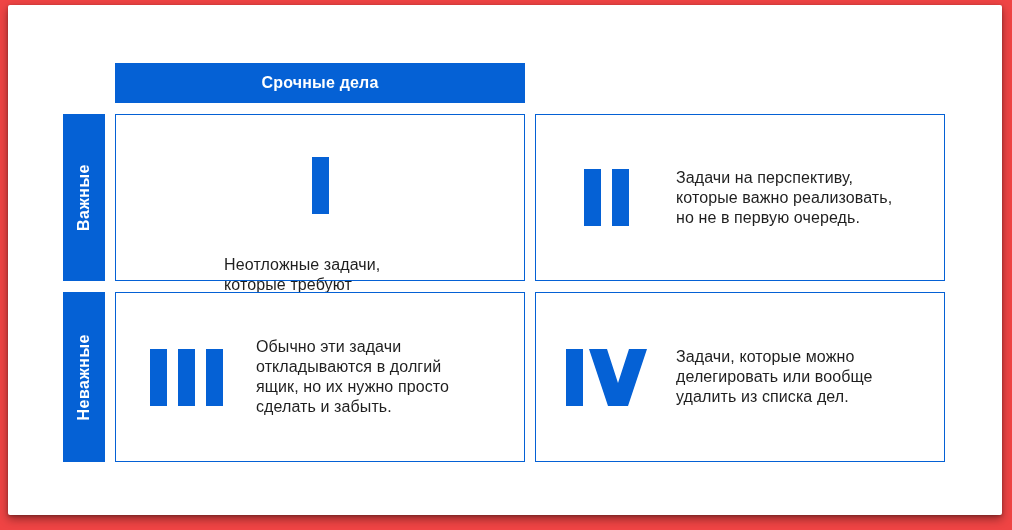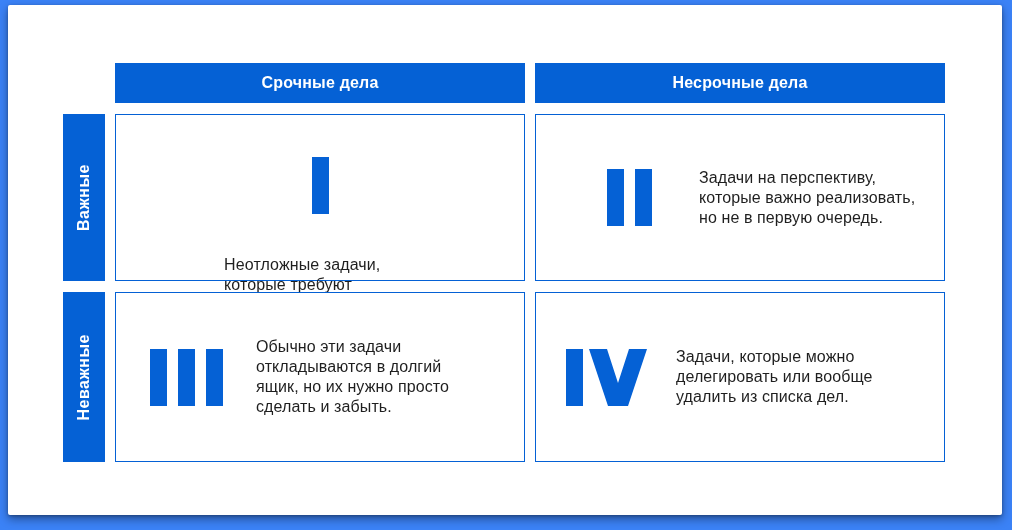--- a/index.html
+++ b/index.html
@@ -1,20 +1,20 @@
 <!DOCTYPE html>
 <html style="--blue: #0561d5;"><head>
 <meta charset="utf-8">
 <style>
   html, body { margin: 0; padding: 0; background: #ffffff; }
   .stage {
     position: relative;
     width: 1012px;
     height: 530px;
-    background: #3b82f6;
+    background: #ef4444;
     overflow: hidden;
     font-family: "Liberation Sans", sans-serif;
   }
   .page-card {
     position: absolute;
     left: 8px; top: 5px;
     width: 994px; height: 510px;
     background: #ffffff;
     border-radius: 2px;
     box-shadow: 0 4px 10px rgba(0,0,0,0.40), 0 1px 3px rgba(0,0,0,0.25);
@@ -57,21 +57,21 @@
     letter-spacing: 0.5px;
     white-space: nowrap;
   }
   .quadrant {
     background: #ffffff;
     border: 1px solid var(--blue, #0561d5);
     display: flex;
     align-items: center;
   }
   .q1 { grid-column: 2; grid-row: 2; flex-direction: column; }
-  .q2 { grid-column: 3; grid-row: 2; padding-left: 23px; }
+  .q2 { grid-column: 3; grid-row: 2; }
   .q3 { grid-column: 2; grid-row: 3; }
   .q4 { grid-column: 3; grid-row: 3; }
   .numeral {
     width: 140px;
     flex: 0 0 140px;
     display: flex;
     align-items: center;
     justify-content: center;
     gap: 11px;
   }
@@ -99,23 +99,20 @@
 </style>
 </head>
 <body>
 
 <div class="stage">
   <div class="page-card">
     <div class="matrix-grid">
 
       <div class="col-header col-header-1">
         <span>Срочные дела</span>
-      </div>
-      <div class="col-header col-header-2">
-        <span>Несрочные дела</span>
       </div>
 
       <div class="row-header row-header-1">
         <span class="vtext">Важные</span>
       </div>
       <div class="row-header row-header-2">
         <span class="vtext">Неважные</span>
       </div>
 
       <div class="quadrant q1">

